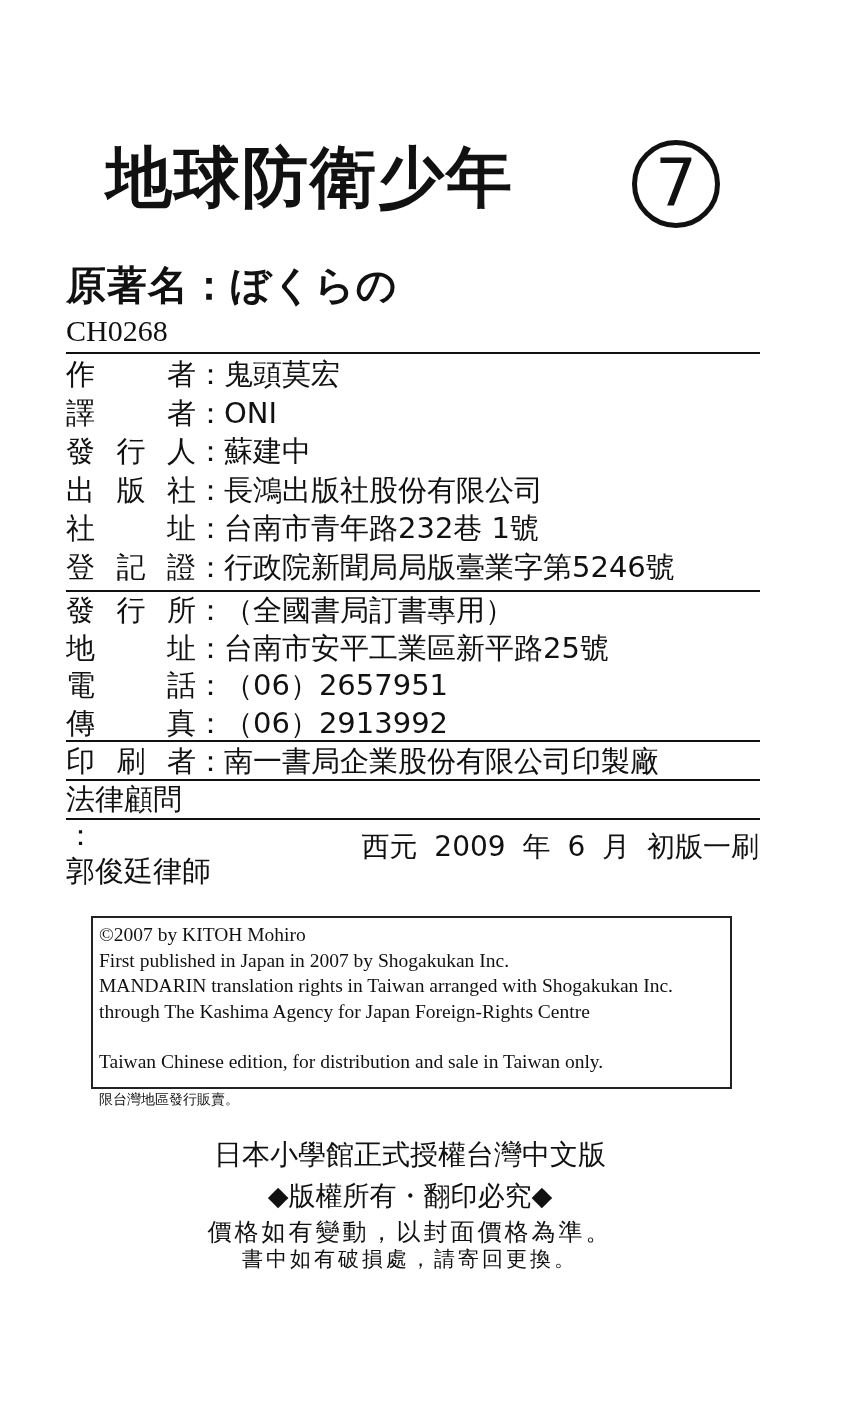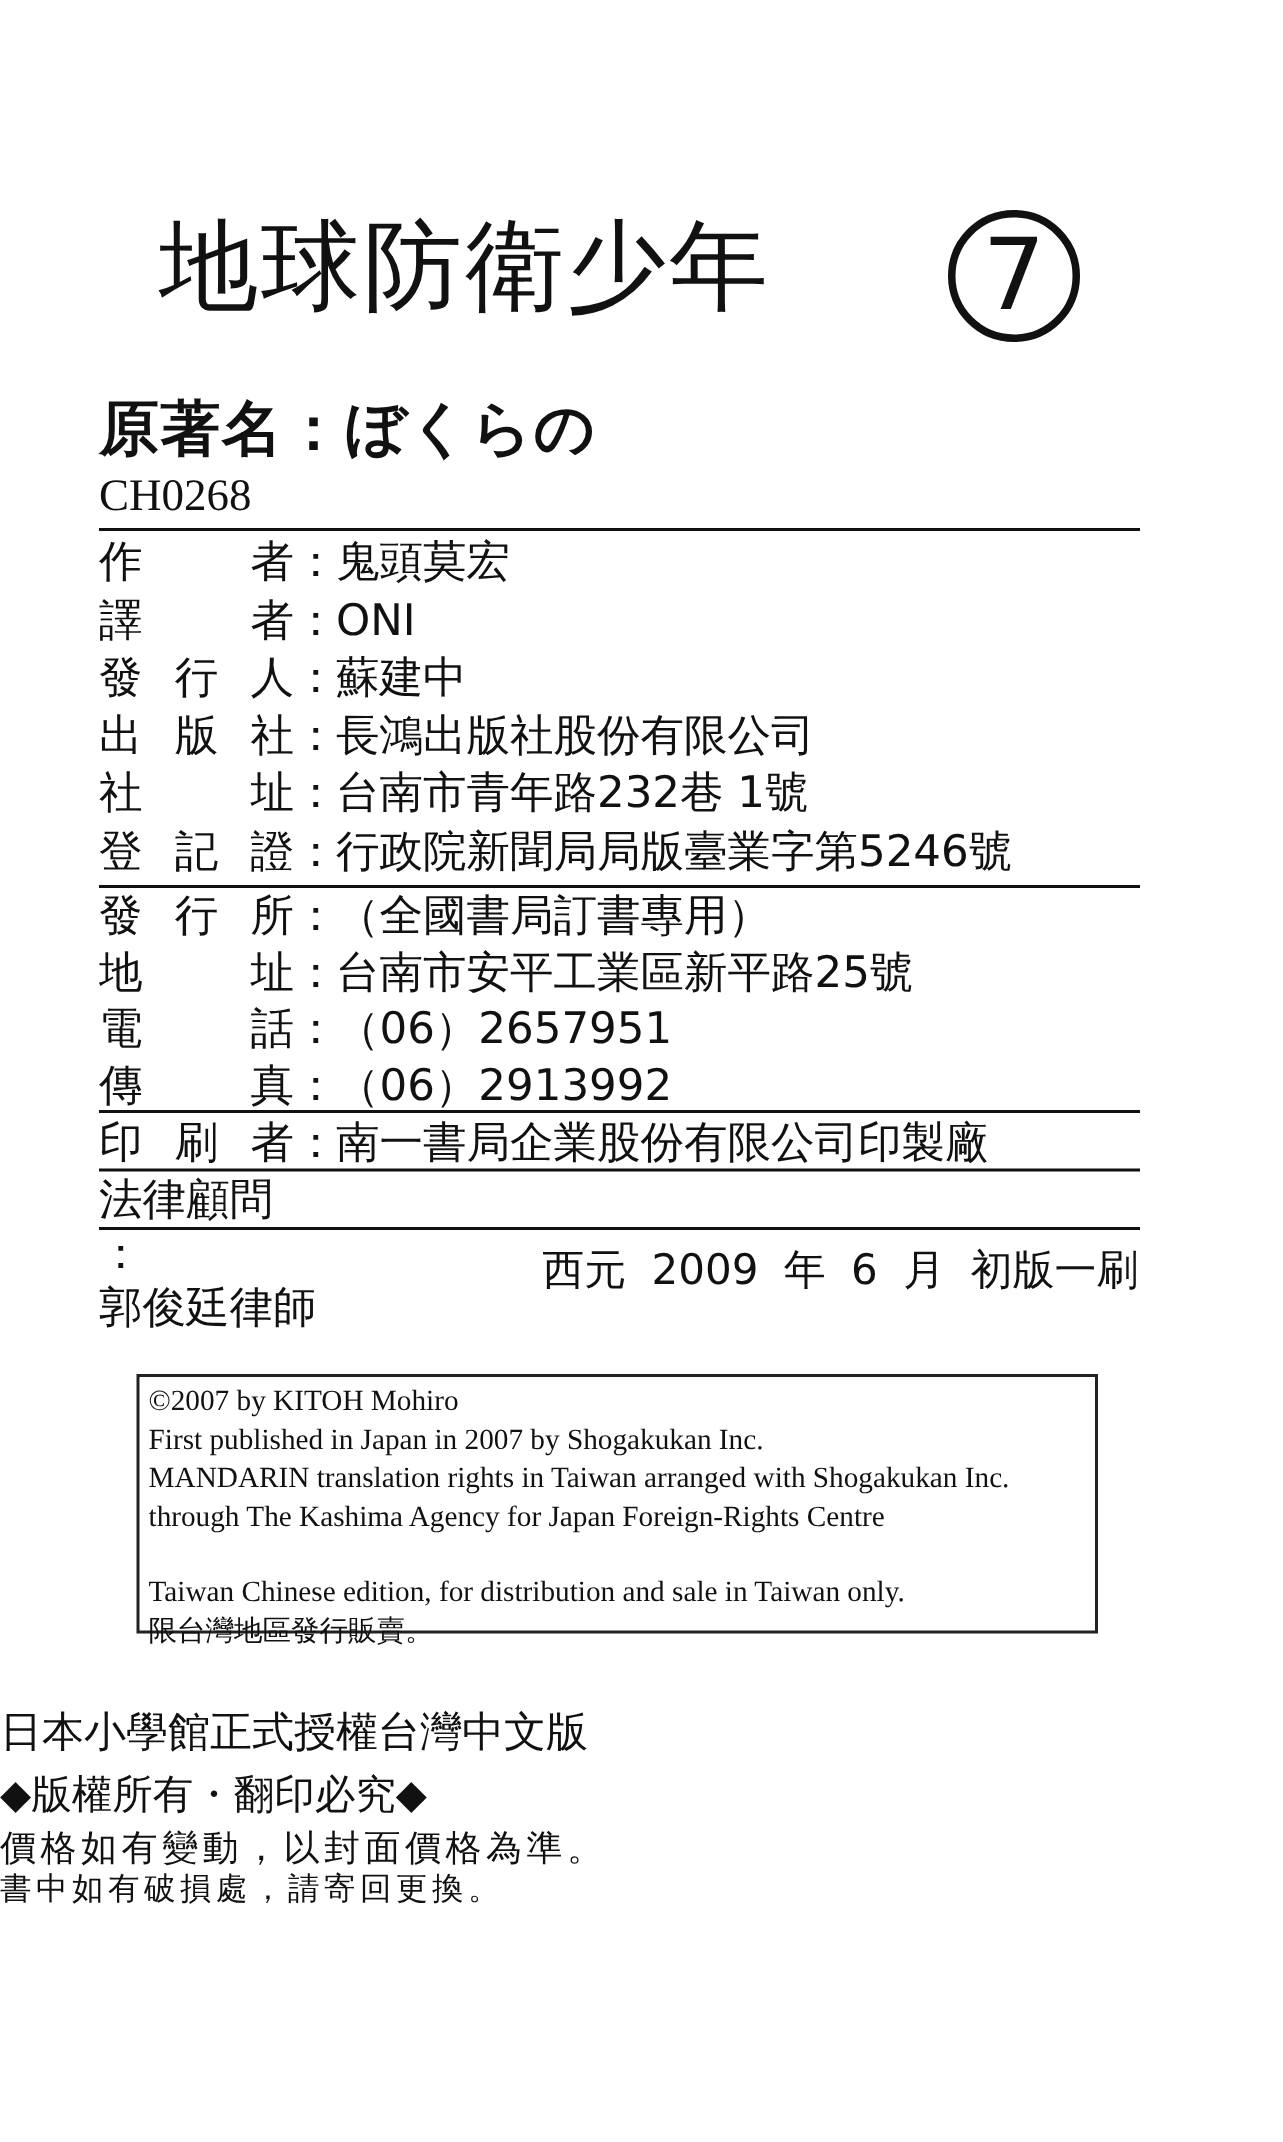--- a/index.html
+++ b/index.html
@@ -3,21 +3,21 @@
 <meta charset="utf-8">
 <style>
   html, body { margin: 0; padding: 0; }
   body {
     width: 855px; height: 1428px; background: #ffffff; color: #111;
     position: relative; overflow: hidden;
     font-family: "DejaVu Sans", sans-serif;
   }
   .title {
     position: absolute; left: 106px; top: 138px;
-    font-size: 66px; font-weight: normal; letter-spacing: 2px; line-height: 80px;
+    font-size: 66px; font-weight: bold; letter-spacing: 2px; line-height: 80px;
     white-space: nowrap;
   }
   .vol {
     position: absolute; left: 632px; top: 140px;
     width: 88px; height: 88px; border: 5px solid #111; border-radius: 50%;
     box-sizing: border-box; text-align: center; line-height: 78px;
     font-size: 66px; font-weight: normal;
   }
   .orig {
     position: absolute; left: 66px; top: 258px; font-size: 40px; font-weight: bold;
@@ -41,23 +41,23 @@
   .date {
     position: absolute; right: 96px; top: 828px; font-size: 28px; white-space: nowrap;
     word-spacing: 8px;
   }
   .box {
     position: absolute; left: 91px; top: 916px; width: 641px; height: 173px;
     border: 2px solid #222; box-sizing: border-box; padding: 4px 0 0 6px;
     font-family: "Liberation Serif", serif; font-size: 19.5px; line-height: 25.5px;
   }
   .box .gap { height: 25px; }
-  .box .zh { font-family: "DejaVu Sans", sans-serif; font-size: 19px; }
+  .box .zh { font-family: "DejaVu Sans", sans-serif; font-size: 14px; margin-top: 12px; }
   .center {
-    position: absolute; left: 0; width: 820px; white-space: nowrap;
+    position: absolute; left: 0; width: 820px; text-align: center; white-space: nowrap;
   }
   .c1 { top: 1136px; font-size: 28px; }
   .c2 { top: 1178px; font-size: 27px; }
   .c3 { top: 1216px; font-size: 24px; font-family: "DejaVu Serif", serif; letter-spacing: 3px; }
   .c4 { top: 1245px; font-size: 21px; font-family: "DejaVu Serif", serif; letter-spacing: 3px; }
 </style>
 </head>
 <body>
 
 <div class="title">地球防衛少年</div>

